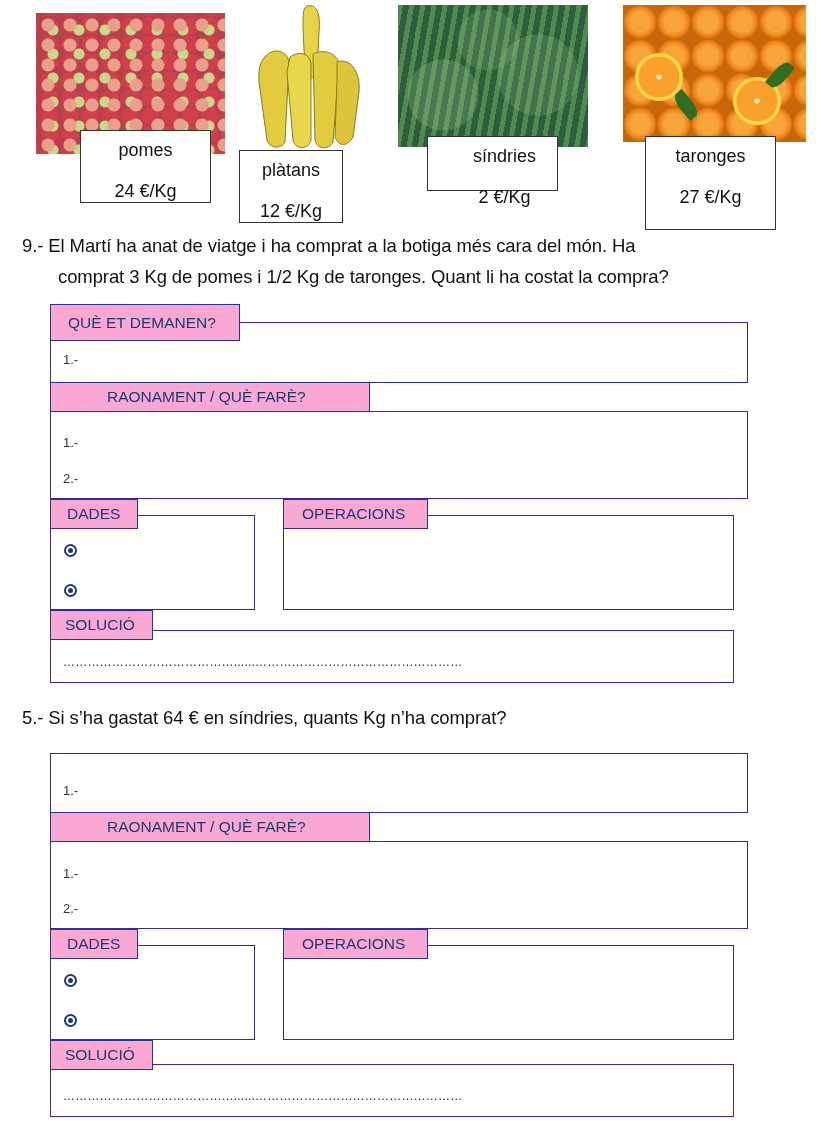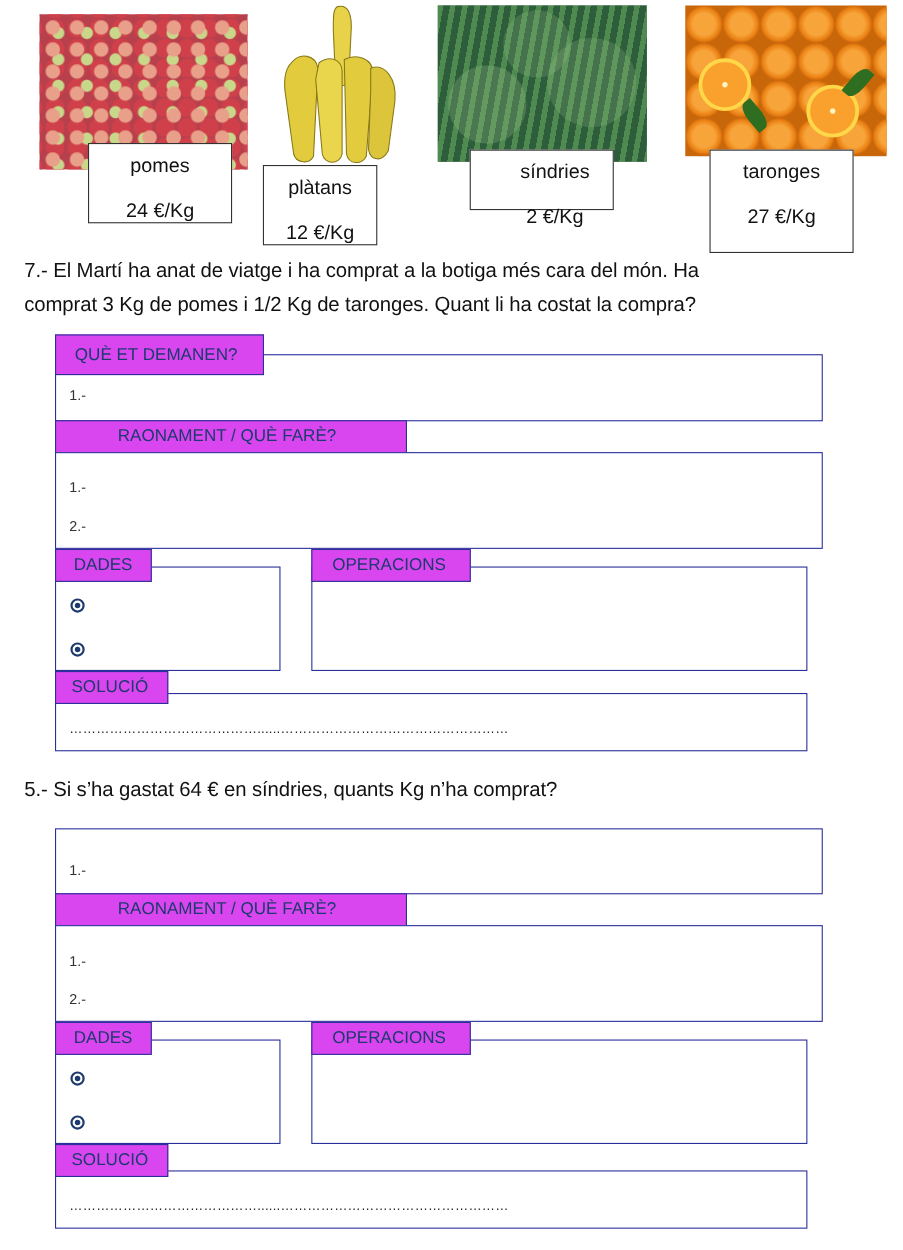--- a/index.html
+++ b/index.html
@@ -37,21 +37,21 @@
   .orange-half { position: absolute; border-radius: 50%; background: radial-gradient(circle, #fff3c2 0 2px, #f9a12c 3px 20px, #ffd84a 21px 24px); width: 48px; height: 48px; }
   .leaf { position: absolute; width: 14px; height: 30px; background: #2f6e21; border-radius: 50% 0 50% 0; }
 
   .price-card { border: 1.5px solid #333; background: #fff; text-align: center; color: #111; font-size: 18px; }
   .price-card .n { display: block; margin-top: 9px; }
   .price-card .p { display: block; margin-top: 20px; }
 
   .question { left: 22px; font-size: 18.5px; color: #111; line-height: 30px; letter-spacing: -0.1px; }
 
   .box { border: 1.5px solid #2b2f9a; background: #fff; }
-  .tab { border: 1.5px solid #2b2f9a; background: #d946ef; color: #1c3a6e; font-size: 15.5px; display: flex; align-items: center; }
+  .tab { border: 1.5px solid #2b2f9a; background: #f9a8d4; color: #1c3a6e; font-size: 15.5px; display: flex; align-items: center; }
   .line-label { color: #333; font-size: 13px; }
   .radio { width: 13px; height: 13px; border-radius: 50%; border: 2px solid #1c3a6e; box-sizing: border-box; display: flex; align-items: center; justify-content: center; }
   .radio::after { content: ""; width: 5px; height: 5px; border-radius: 50%; background: #1c3a6e; }
   .dots { color: #222; font-size: 12px; letter-spacing: 0.2px; white-space: nowrap; overflow: hidden; }
 </style>
 </head>
 <body>
 
 <div class="abs img-apples"></div>
 
@@ -82,22 +82,22 @@
 </div>
 <div class="abs price-card" style="left:427px; top:136px; width:131px; height:55px;padding-left:24px;">
   <span class="n">síndries</span>
   <span class="p">2 €/Kg</span>
 </div>
 <div class="abs price-card" style="left:645px; top:136px; width:131px; height:94px;">
   <span class="n">taronges</span>
   <span class="p">27 €/Kg</span>
 </div>
 
-<div class="abs question" style="top:231px;">7.- El Martí ha anat de viatge i ha comprat a la botiga més cara del món. Ha</div>
-<div class="abs question" style="top:262px;">comprat 3 Kg de pomes i 1/2 Kg de taronges. Quant li ha costat la compra?</div>
+<div class="abs question" style="top:231px;">9.- El Martí ha anat de viatge i ha comprat a la botiga més cara del món. Ha</div>
+<div class="abs question" style="top:262px;margin-left:36px;">comprat 3 Kg de pomes i 1/2 Kg de taronges. Quant li ha costat la compra?</div>
 
 <div class="abs box" style="left:50px; top:322px; width:698px; height:61px;"></div>
 <div class="abs tab" style="left:50px; top:304px; width:190px; height:37px; padding-left:17px;">QUÈ ET DEMANEN?</div>
 <div class="abs line-label" style="left:63px; top:352px;">1.-</div>
 
 <div class="abs tab" style="left:50px; top:382px; width:320px; height:30px; padding-left:56px;">RAONAMENT / QUÈ FARÈ?</div>
 <div class="abs box" style="left:50px; top:411px; width:698px; height:88px;"></div>
 <div class="abs line-label" style="left:63px; top:435px;">1.-</div>
 <div class="abs line-label" style="left:63px; top:471px;">2.-</div>
 

